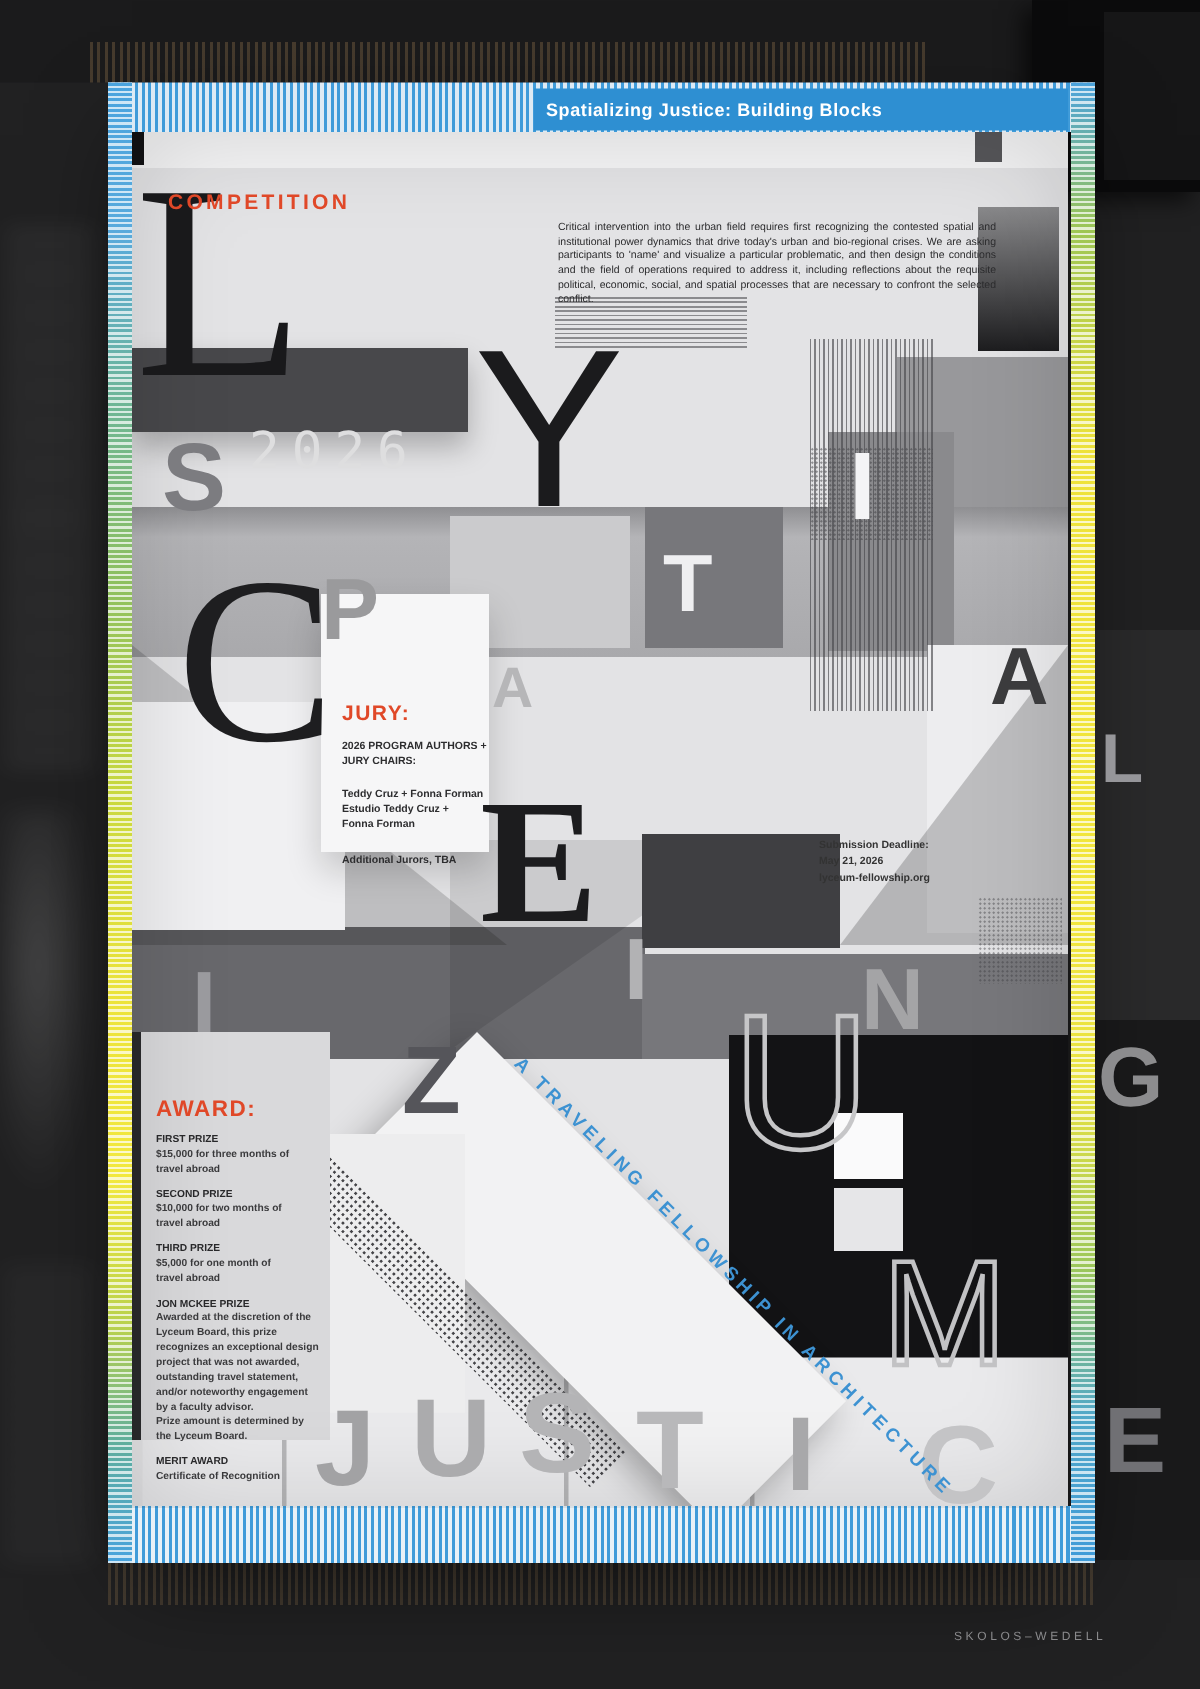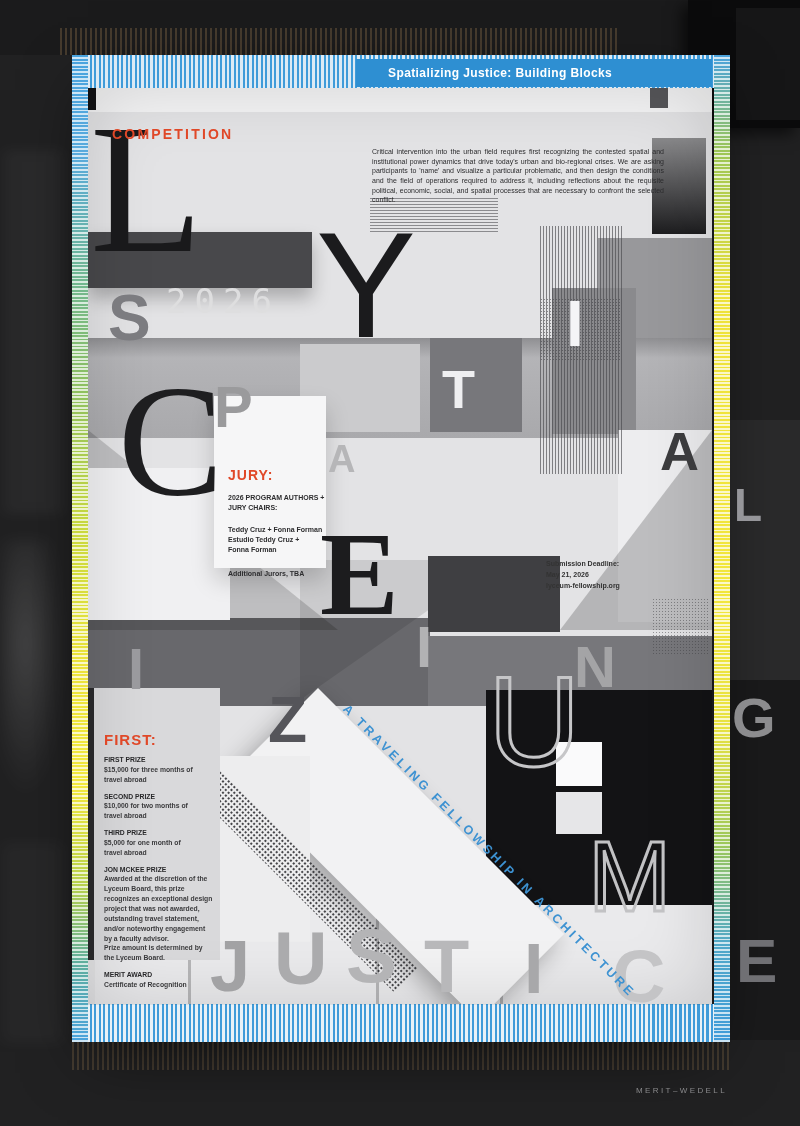--- a/index.html
+++ b/index.html
@@ -40,21 +40,21 @@
     background:repeating-linear-gradient(90deg,#3f9bd9 0 2px,#e8f1f7 2px 4.5px);}
   .border-left{left:72px;top:55px;width:16px;height:987px;z-index:31;
     background:
       repeating-linear-gradient(0deg,rgba(255,255,255,.72) 0 1.5px,transparent 1.5px 3.5px),
       linear-gradient(to bottom,#49a3de 0%,#59aadc 10%,#6fb694 22%,#8ec05e 34%,#c9d83e 48%,#ece33a 62%,#f2e83e 74%,#b8d14c 84%,#5fae9e 92%,#49a3de 100%);}
   .border-right{left:714px;top:55px;width:16px;height:987px;z-index:31;
     background:
       repeating-linear-gradient(0deg,rgba(255,255,255,.72) 0 1.5px,transparent 1.5px 3.5px),
       linear-gradient(to bottom,#4aa2dd 0%,#9ec654 10%,#eee23a 25%,#f2e63c 55%,#e8e242 68%,#9cc75a 80%,#52a8c8 90%,#3f9bd9 100%);}
   .banner{left:356px;top:59px;width:356px;height:28px;background:#2e8fd2;z-index:32;
-    color:#fff;font-weight:bold;font-size:12px;line-height:28px;padding-left:32px;box-sizing:border-box;letter-spacing:.4px;}
+    color:#fff;font-weight:bold;font-size:12px;line-height:28px;padding-left:8px;box-sizing:border-box;letter-spacing:.4px;}
   
   .strip-comp{left:88px;top:86px;width:624px;height:26px;background:#f4f4f5;z-index:10;}
   .comp-tick{left:88px;top:86px;width:8px;height:24px;background:#121214;z-index:11;}
   .comp-sq{left:650px;top:88px;width:18px;height:20px;background:#57575a;z-index:11;}
   .competition{left:112px;top:86px;font-size:14px;font-weight:bold;letter-spacing:2.2px;
     color:#e04828;line-height:26px;z-index:12;}
   .intro{left:372px;top:112px;width:292px;font-size:7px;line-height:1.38;color:#2b2b2d;
     text-align:justify;font-weight:500;z-index:12;}
   .bar-2026{left:88px;top:232px;width:224px;height:56px;background:#48484b;z-index:8;
     box-shadow:0 10px 18px rgba(0,0,0,.25);}
@@ -192,21 +192,21 @@
 Estudio Teddy Cruz +
 Fonna Forman</div>
   <div class="abs tx small-b jury-add">Additional Jurors, TBA</div>
 
   <div class="abs tx submission">
     <div>Submission Deadline:</div>
     <div>May 21, 2026</div>
     <div>lyceum-fellowship.org</div>
   </div>
 
-  <div class="abs tx red-h prizes-h">FIRST:</div>
+  <div class="abs tx red-h prizes-h">AWARD:</div>
   <div class="abs tx prizes-list" id="prizes-list">
       <div class="prize-item">
         <div class="t">FIRST PRIZE</div>
         <div class="d">$15,000 for three months of
 travel abroad</div>
       </div>
       <div class="prize-item">
         <div class="t">SECOND PRIZE</div>
         <div class="d">$10,000 for two months of
 travel abroad</div>
@@ -250,14 +250,14 @@
       <div class="letter" style="left: 588px; top: 826px; font-size: 100px; font-weight: 400; font-family: &quot;Liberation Sans&quot;, &quot;DejaVu Sans&quot;, sans-serif; color: transparent; -webkit-text-stroke: 3px rgb(194, 194, 196);">M</div>
       <div class="letter" style="left: 210px; top: 930px; font-size: 72px; font-weight: 700; font-family: &quot;Liberation Sans&quot;, &quot;DejaVu Sans&quot;, sans-serif; color: rgb(162, 162, 164);">J</div>
       <div class="letter" style="left: 274px; top: 922px; font-size: 74px; font-weight: 700; font-family: &quot;Liberation Sans&quot;, &quot;DejaVu Sans&quot;, sans-serif; color: rgb(171, 171, 173);">U</div>
       <div class="letter" style="left: 346px; top: 918px; font-size: 76px; font-weight: 700; font-family: &quot;Liberation Sans&quot;, &quot;DejaVu Sans&quot;, sans-serif; color: rgb(180, 180, 182);">S</div>
       <div class="letter" style="left: 424px; top: 930px; font-size: 74px; font-weight: 700; font-family: &quot;Liberation Sans&quot;, &quot;DejaVu Sans&quot;, sans-serif; color: rgb(184, 184, 186);">T</div>
       <div class="letter" style="left: 524px; top: 934px; font-size: 70px; font-weight: 700; font-family: &quot;Liberation Sans&quot;, &quot;DejaVu Sans&quot;, sans-serif; color: rgb(168, 168, 170);">I</div>
       <div class="letter" style="left: 612px; top: 940px; font-size: 74px; font-weight: 700; font-family: &quot;Liberation Sans&quot;, &quot;DejaVu Sans&quot;, sans-serif; color: rgb(196, 196, 198);">C</div>
       <div class="letter" style="left: 736px; top: 930px; font-size: 62px; font-weight: 700; font-family: &quot;Liberation Sans&quot;, &quot;DejaVu Sans&quot;, sans-serif; color: rgb(112, 112, 116);">E</div>
     </div>
 
-  <div class="abs credit">MERIT–WEDELL</div>
+  <div class="abs credit">SKOLOS–WEDELL</div>
 </div>
 
 </body></html>

